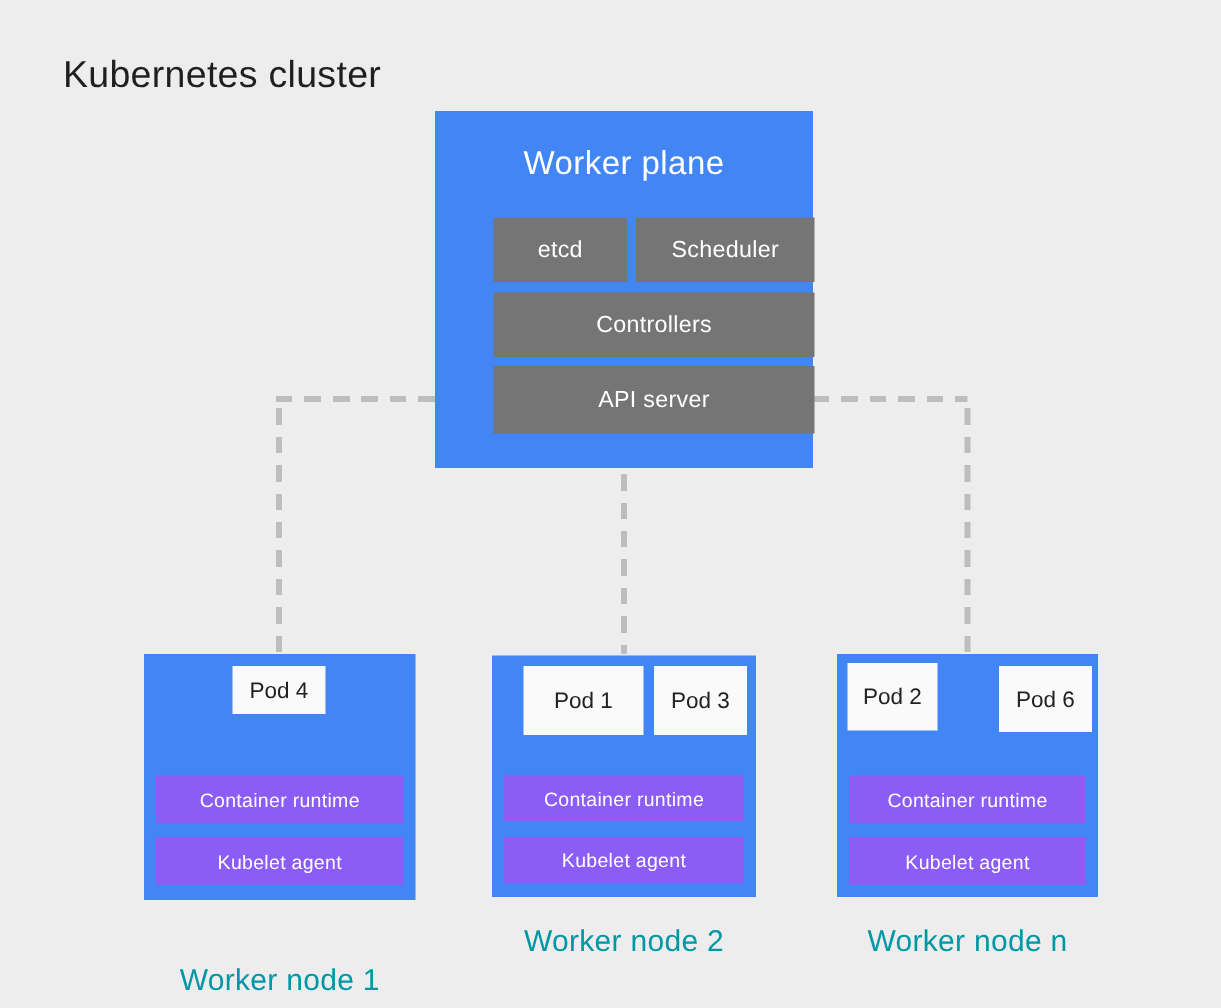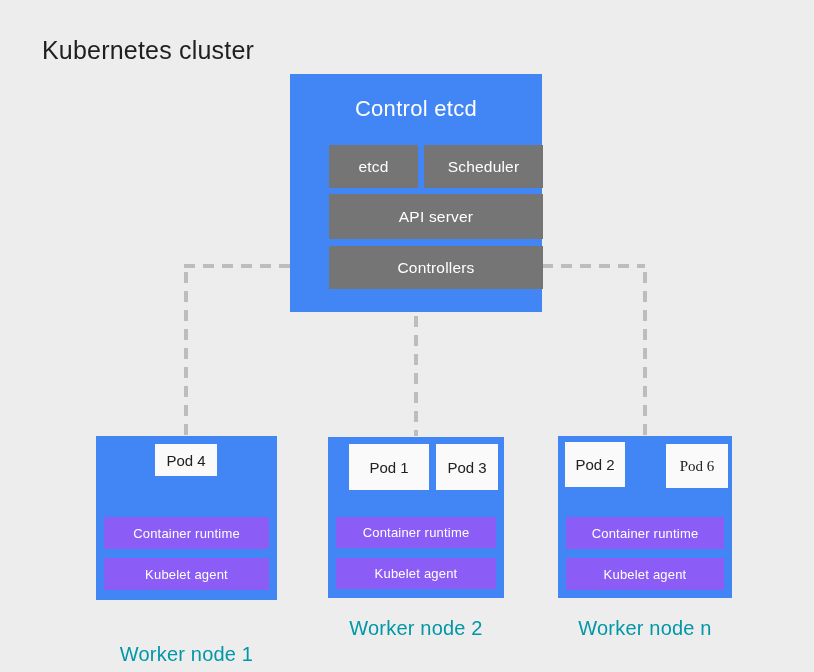--- a/index.html
+++ b/index.html
@@ -106,47 +106,47 @@
 
   <h1 class="title">Kubernetes cluster</h1>
 
   <div class="dash-h" style="left:184px; top:264px; width:106px;"></div>
   <div class="dash-h" style="left:542px; top:264px; width:103px;"></div>
   <div class="dash-v" style="left:184px; top:272px; height:164px;"></div>
   <div class="dash-v" style="left:643px; top:272px; height:164px;"></div>
   <div class="dash-v" style="left:414px; top:316px; height:120px;"></div>
 
   <div class="plane">
-    <div class="plane-title">Control etcd</div>
+    <div class="plane-title">Worker plane</div>
     <div class="plane-grid">
       <div class="row1">
         <div class="comp etcd">etcd</div>
         <div class="comp sched">Scheduler</div>
       </div>
+      <div class="comp wide">Controllers</div>
       <div class="comp wide api">API server</div>
-      <div class="comp wide">Controllers</div>
     </div>
   </div>
 
   <div class="node" style="left:96px; top:436px; width:181px; height:164px;">
     <div class="pod" style="left:59px; top:8px; width:62px; height:32px;">Pod 4</div>
     <div class="ncomp" style="left:8px; top:81px; width:165px; height:32px;">Container runtime</div>
     <div class="ncomp" style="left:8px; top:122px; width:165px; height:32px;">Kubelet agent</div>
   </div>
 
   <div class="node" style="left:328px; top:437px; width:176px; height:161px;">
     <div class="pod" style="left:21px; top:7px; width:80px; height:46px;">Pod 1</div>
     <div class="pod" style="left:108px; top:7px; width:62px; height:46px;">Pod 3</div>
     <div class="ncomp" style="left:8px; top:80px; width:160px; height:31px;">Container runtime</div>
     <div class="ncomp" style="left:8px; top:121px; width:160px; height:31px;">Kubelet agent</div>
   </div>
 
   <div class="node" style="left:558px; top:436px; width:174px; height:162px;">
     <div class="pod" style="left:7px; top:6px; width:60px; height:45px;">Pod 2</div>
-    <div class="pod" style="left:108px; top:8px; width:62px; height:44px;font-family:Liberation Serif, serif;">Pod 6</div>
+    <div class="pod" style="left:108px; top:8px; width:62px; height:44px;">Pod 6</div>
     <div class="ncomp" style="left:8px; top:81px; width:158px; height:32px;">Container runtime</div>
     <div class="ncomp" style="left:8px; top:122px; width:158px; height:32px;">Kubelet agent</div>
   </div>
 
   <div class="node-label" style="left:96px; top:643px; width:181px;">Worker node 1</div>
   <div class="node-label" style="left:328px; top:617px; width:176px;">Worker node 2</div>
   <div class="node-label" style="left:558px; top:617px; width:174px;">Worker node n</div>
 
 </div>
 

